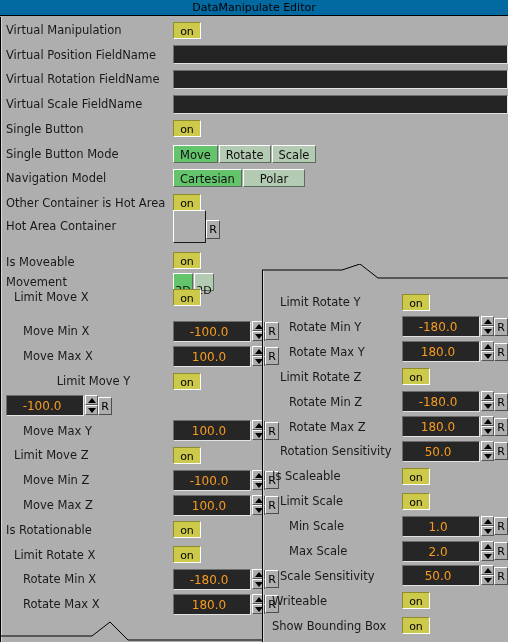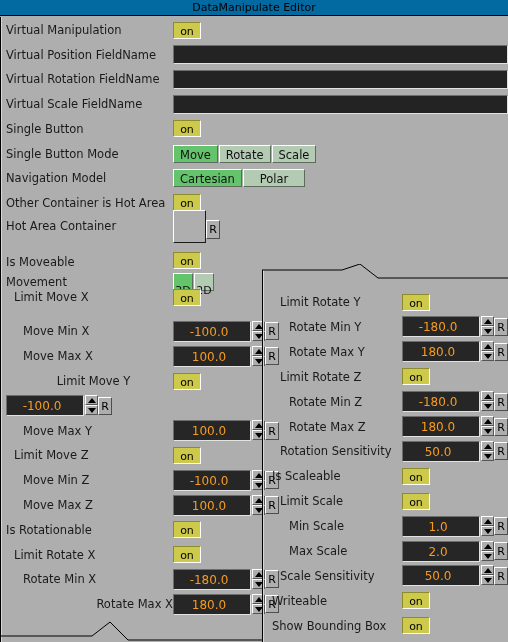--- a/index.html
+++ b/index.html
@@ -352,21 +352,21 @@
         <div class="numwrap">
           <div class="numfield">-180.0</div>
           <div class="spinner">
             <div class="spin-btn spin-up"></div>
             <div class="spin-btn spin-dn"></div>
           </div>
           <div class="rbtn">R</div>
         </div>
       </div>
       <div class="row" style="left: 6px; top: 592.2px;">
-        <div class="label ind2" style="width: 167px; text-align: right;">Rotate Max X</div>
+        <div class="label ind2" style="width: 167px;">Rotate Max X</div>
         <div class="numwrap">
           <div class="numfield">180.0</div>
           <div class="spinner">
             <div class="spin-btn spin-up"></div>
             <div class="spin-btn spin-dn"></div>
           </div>
           <div class="rbtn">R</div>
         </div>
       </div>
     </div>

